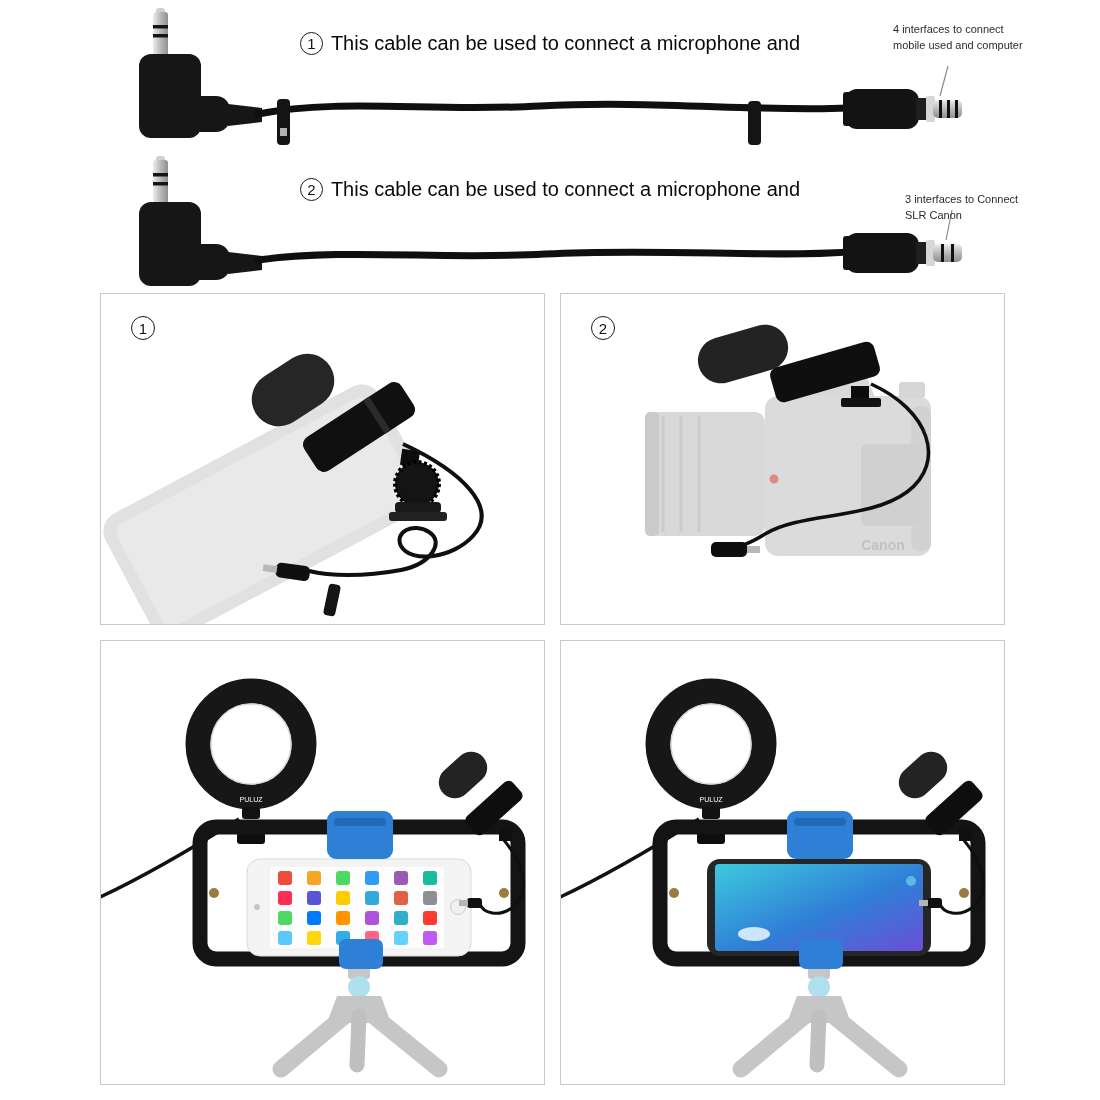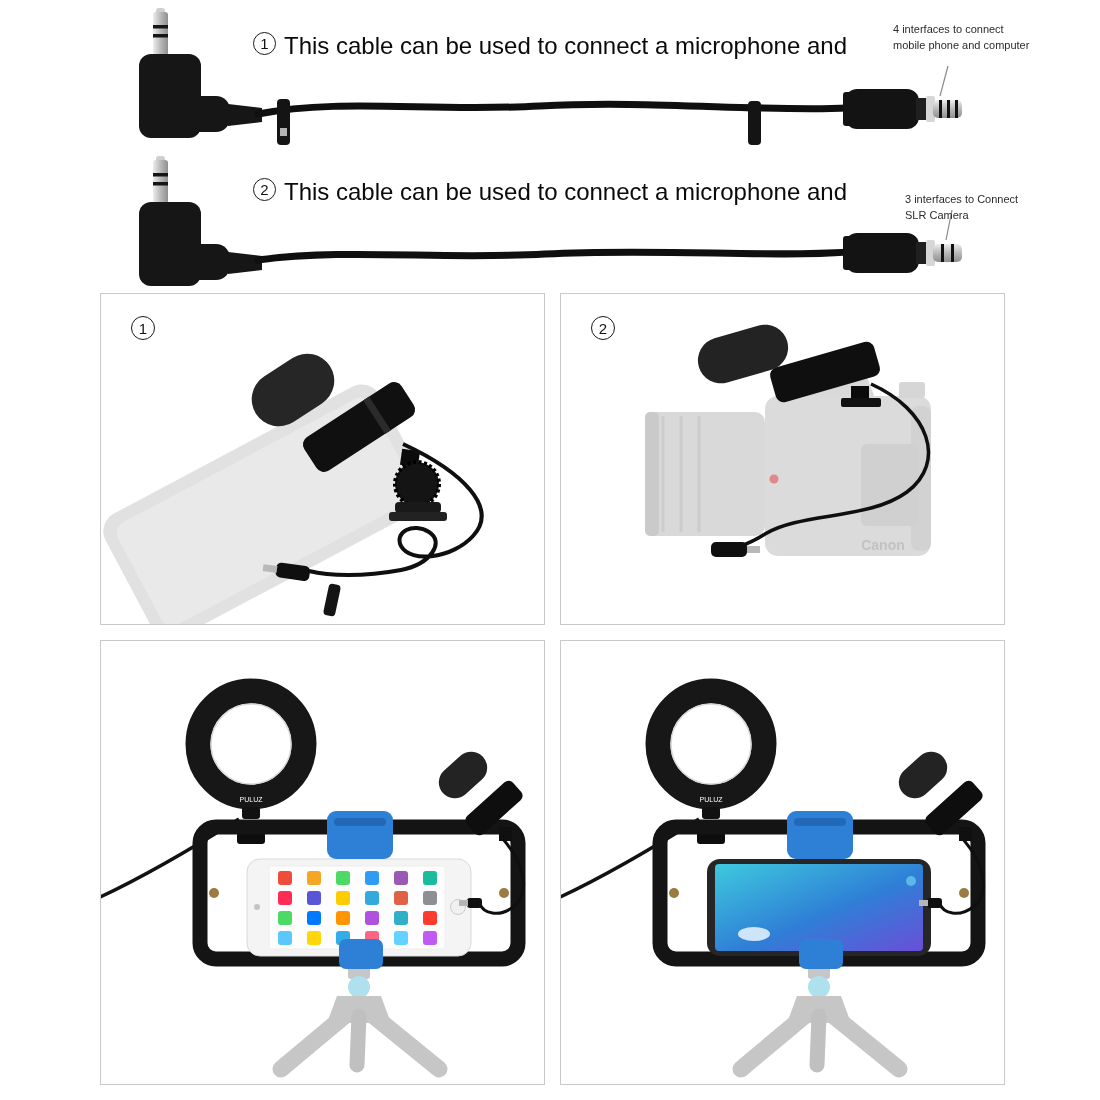--- a/index.html
+++ b/index.html
@@ -3,21 +3,21 @@
 <meta charset="utf-8">
 <style>
   *{margin:0;padding:0;box-sizing:border-box}
   html,body{background:#fff}
   body{width:1100px;height:1100px;position:relative;overflow:hidden;
        font-family:"Liberation Sans",sans-serif;color:#0a0a0a}
   .desc-row{position:absolute;width:1100px;display:flex;justify-content:center;align-items:flex-start;gap:8px}
   .num-circle{display:inline-flex;align-items:center;justify-content:center;flex:none;
               width:23px;height:23px;margin-top:4px;border:1.5px solid #1a1a1a;border-radius:50%;
               font-size:15px;color:#111}
-  .desc{font-size:24px;line-height:1.5;text-align:left;color:#0a0a0a}
+  .desc{font-size:20px;line-height:1.5;text-align:left;color:#0a0a0a}
   .annot{position:absolute;font-size:11px;line-height:1.45;color:#2b2b2b}
   .cable-svg{position:absolute;left:0;width:1100px}
   .panel{position:absolute;border:1px solid #c9c9c9;background:#fff}
   .panel svg{position:absolute;left:0;top:0;width:100%;height:100%}
   .badge{position:absolute;left:30px;top:22px;width:24px;height:24px;border:1.5px solid #1a1a1a;
          border-radius:50%;display:flex;align-items:center;justify-content:center;
          font-size:15px;color:#111;z-index:2}
 </style>
 </head>
 <body>
@@ -107,21 +107,21 @@
 
 <div class="desc-row" style="top:28px">
   <span class="num-circle">1</span>
   <div class="desc">
     <div>This cable can be used to connect a microphone and</div>
   </div>
 </div>
 
 <div class="annot" style="left:893px;top:22px">
   <div>4 interfaces to connect</div>
-  <div>mobile phone and computer</div>
+  <div>mobile used and computer</div>
 </div>
 
 <svg class="cable-svg" style="top:148px;height:140px" viewBox="0 0 1100 140">
   <g>
     <rect x="156" y="8" width="9" height="8" rx="3" fill="#cfcfcf"></rect>
     <rect x="153" y="12" width="15" height="44" rx="3" fill="url(#silvV)"></rect>
     <rect x="153" y="25" width="15" height="3.5" fill="#151515"></rect>
     <rect x="153" y="34" width="15" height="3.5" fill="#151515"></rect>
     <rect x="139" y="54" width="62" height="84" rx="12" fill="#161616"></rect>
     <rect x="168" y="96" width="62" height="36" rx="14" fill="#161616"></rect>
@@ -142,21 +142,21 @@
 
 <div class="desc-row" style="top:174px">
   <span class="num-circle">2</span>
   <div class="desc">
     <div>This cable can be used to connect a microphone and</div>
   </div>
 </div>
 
 <div class="annot" style="left:905px;top:192px">
   <div>3 interfaces to Connect</div>
-  <div>SLR Camera</div>
+  <div>SLR Canon</div>
 </div>
 
 <div class="panel" style="left:100px;top:293px;width:445px;height:332px">
   <span class="badge">1</span>
   <svg viewBox="0 0 443 330">
     <g transform="translate(165,218) rotate(-28)" opacity="0.55">
       <rect x="-155" y="-70" width="310" height="140" rx="20" fill="#c9c9c9"></rect>
       <rect x="-143" y="-58" width="286" height="116" rx="12" fill="#d8d8d8"></rect>
     </g>
     <g>

